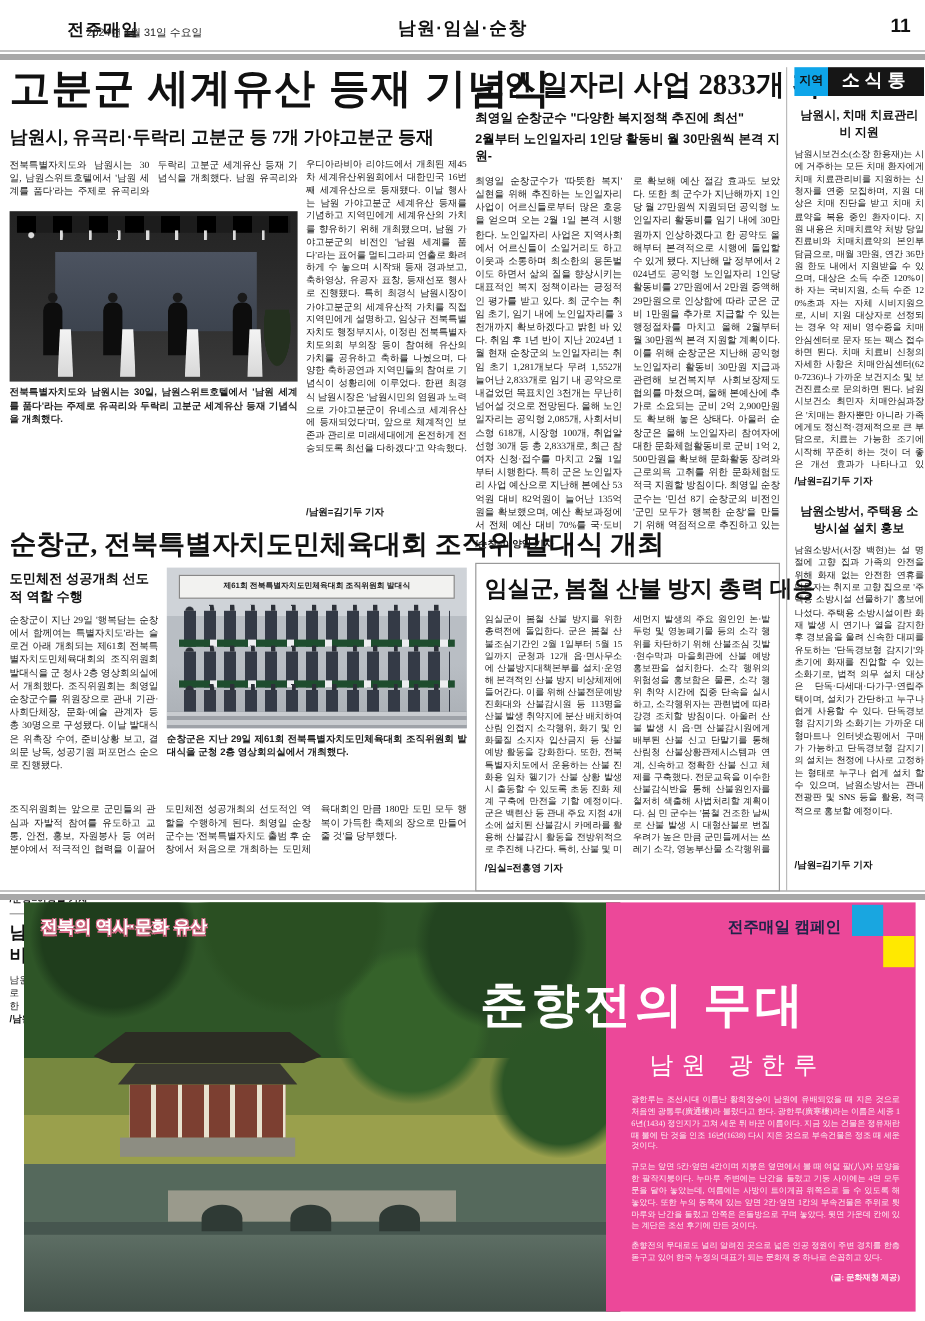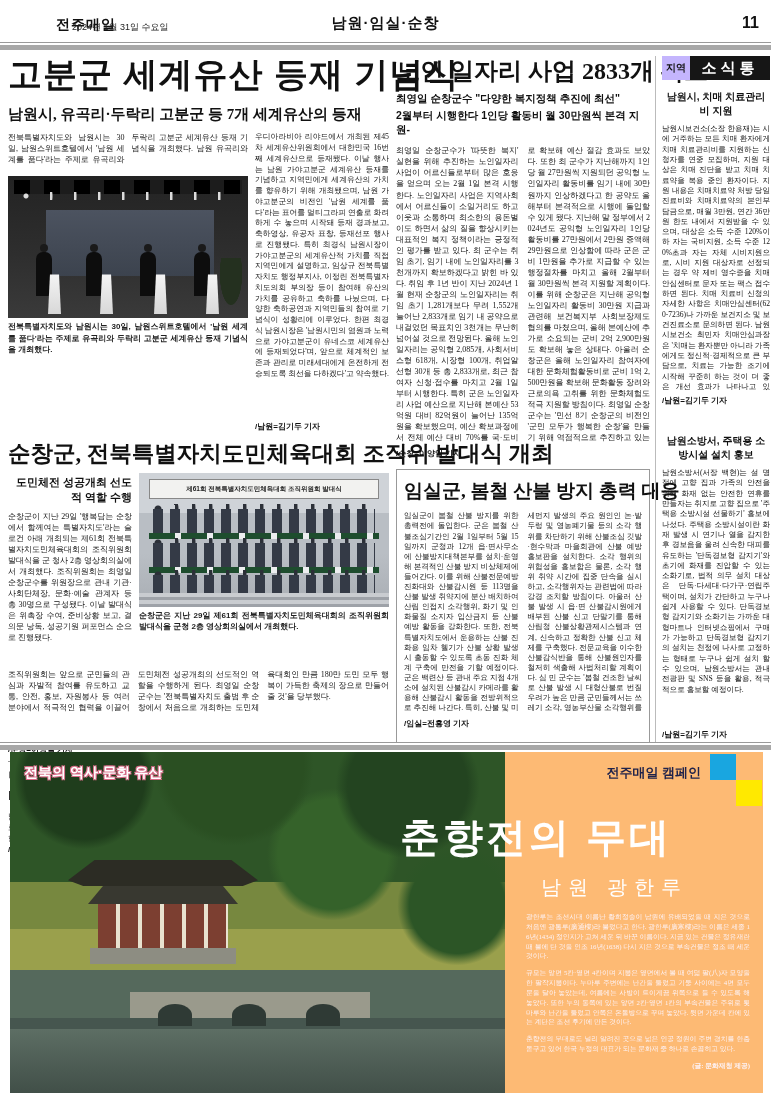--- a/index.html
+++ b/index.html
@@ -34,21 +34,21 @@
          background:repeating-linear-gradient(90deg,#000 0 16px,#1c1c1c 16px 30px);}
   .lights{position:absolute;top:16px;left:10px;right:10px;height:8px;
          background:repeating-radial-gradient(circle at 8px 4px,#dcdcdc 0 2px,transparent 3px 24px);}
   .backdrop{position:absolute;top:34px;left:38px;width:168px;height:66px;background:linear-gradient(#4c5360,#3c434e);}
   .fig{position:absolute;bottom:22px;width:16px;height:44px;background:#0d0d0d;border-radius:7px 7px 0 0;}
   .fig:before{content:"";position:absolute;top:-8px;left:4px;width:8px;height:8px;border-radius:50%;background:#1a1a1a;}
   .pod{position:absolute;bottom:4px;width:13px;height:40px;background:linear-gradient(#f4f4f4,#d8d8d8);clip-path:polygon(15% 0,85% 0,100% 100%,0 100%);}
   .plant{position:absolute;right:4px;bottom:8px;width:26px;height:52px;background:radial-gradient(ellipse at 50% 30%,#24301f 0 60%,transparent 62%);}
   
   .h-sports{margin:10px 0 6px 0;font:bold 22.5px/1.1 "Liberation Serif",serif;white-space:nowrap;}
-  .sub-sports{font:bold 11px "Liberation Sans",sans-serif;margin:2px 0 6px 0;text-align:right;}
+  .sub-sports{font:bold 11px "Liberation Sans",sans-serif;margin:2px 0 6px 0;}
   .sp-left{width:124px;height:188px;overflow:hidden;}
   .sp-right{width:250px;}
   .photo3{position:relative;width:250px;height:134px;background:linear-gradient(#cfd3d8 0 30%,#b9bec4 30% 60%,#a9aeb4);overflow:hidden;}
   .banner{position:absolute;top:6px;left:10px;right:10px;height:18px;background:#f2f2f0;border:1px solid #888;
           font:bold 6.5px/18px "Liberation Sans",sans-serif;text-align:center;color:#222;white-space:nowrap;overflow:hidden;}
   .crowd{position:absolute;left:14px;right:14px;height:30px;
          background:repeating-linear-gradient(90deg,#343a46 0 10px,transparent 10px 17px);}
   .crowd:before{content:"";position:absolute;top:-5px;left:0;right:0;height:5px;
          background:repeating-radial-gradient(circle at 5px 5px,#2c3038 0 3px,transparent 4px 17px);}
   .signs{position:absolute;left:10px;right:10px;height:6px;background:repeating-linear-gradient(90deg,#1e4d2e 0 26px,#edeef0 26px 32px);}
@@ -62,48 +62,48 @@
   .zone-mid{position:absolute;left:396px;top:56px;width:254px;height:686px;}
   .h-senior{margin:2px 0 8px 0;font:bold 24px/1.1 "Liberation Serif",serif;white-space:nowrap;}
   .sub-senior{font:bold 10.5px "Liberation Sans",sans-serif;margin:3px 0;}
   .senior-body{columns:2;column-gap:9px;height:300px;overflow:hidden;margin-top:8px;}
   .wildfire-box{margin-top:10px;border:1px solid #999;padding:8px 7px 6px 7px;height:258px;}
   .h-wildfire{margin:0 0 7px 0;font:bold 19px "Liberation Serif",serif;white-space:nowrap;}
   .wild-body{columns:2;column-gap:9px;height:204px;overflow:hidden;font-size:7.6px;line-height:1.33;}
   
   .zone-side{position:absolute;left:655px;top:56px;width:108px;height:686px;border-left:1px solid #bbb;padding-left:6px;}
   .side-head{display:flex;height:24px;margin-bottom:10px;}
-  .side-tag{background:#c4b5fd;color:#111;font:bold 10px/24px "Liberation Sans",sans-serif;padding:0 4px;}
+  .side-tag{background:#0ea5e9;color:#111;font:bold 10px/24px "Liberation Sans",sans-serif;padding:0 4px;}
   .side-title{flex:1;background:#161616;color:#fff;font:bold 15px/24px "Liberation Sans",sans-serif;letter-spacing:4px;text-align:center;}
   .side-item-title{font:bold 10px/1.35 "Liberation Sans",sans-serif;text-align:center;margin:6px 0 7px 0;}
   .side-body{font:7.6px/1.36 "Liberation Serif",serif;text-align:justify;word-break:break-all;overflow:hidden;}
   .side-item1 .side-body{height:268px;}
   .side-item2 .side-body{height:258px;}
-  .side-item2{margin-top:28px;}
+  .side-item2{margin-top:14px;}
   
   .bottom{position:absolute;left:8px;top:752px;width:755px;height:341px;}
-  .b-photo{position:absolute;left:2px;top:0;width:497px;height:341px;overflow:hidden;
+  .b-photo{position:absolute;left:12px;top:0;width:497px;height:341px;overflow:hidden;
      background:
        radial-gradient(circle at 15% 8%,#1f3d1c 0 60px,transparent 70px),
        radial-gradient(circle at 45% 4%,#2a4f22 0 70px,transparent 80px),
        radial-gradient(circle at 80% 10%,#234420 0 60px,transparent 72px),
        radial-gradient(circle at 65% 30%,#35622a 0 55px,transparent 66px),
        radial-gradient(circle at 90% 45%,#2c5526 0 48px,transparent 60px),
        linear-gradient(#2e5527 0 38%,#77883f 38% 52%,#9aa04c 52% 64%,#55695c 64% 78%,#46564f 78% 100%);}
   .roof2{position:absolute;left:58px;top:108px;width:190px;height:26px;background:#2c2c24;clip-path:polygon(8% 100%,0 78%,14% 0,86% 0,100% 78%,92% 100%);}
   .roof1{position:absolute;left:78px;top:134px;width:150px;height:18px;background:#383830;clip-path:polygon(0 100%,10% 0,90% 0,100% 100%);}
   .pav-body{position:absolute;left:88px;top:152px;width:130px;height:44px;background:#7c3f31;
      background-image:repeating-linear-gradient(90deg,#7c3f31 0 18px,#e8e2cf 18px 22px);}
   .pav-base{position:absolute;left:80px;top:196px;width:146px;height:16px;background:#8d8d82;}
   .bridge{position:absolute;left:120px;top:240px;width:240px;height:26px;background:#9a9a8c;}
   .arch{position:absolute;top:12px;width:34px;height:22px;background:#2f3a35;border-radius:50% 50% 0 0;}
   .pond{position:absolute;left:0;right:0;bottom:0;height:64px;background:linear-gradient(#5d6e64,#414f48);}
   .b-label{position:absolute;left:14px;top:12px;font:bold 14px "Liberation Sans",sans-serif;color:#fff;
      text-shadow:1px 1px 0 #d66a86,-1px -1px 0 #d66a86,1px -1px 0 #d66a86,-1px 1px 0 #d66a86;}
-  .b-panel{position:absolute;left:497px;top:0;width:258px;height:341px;background:#fdba74;}
+  .b-panel{position:absolute;left:497px;top:0;width:258px;height:341px;background:#ec4899;}
   .chip-cyan{position:absolute;right:27px;top:2px;width:26px;height:26px;background:#19a6e0;}
   .chip-yellow{position:absolute;right:1px;top:28px;width:26px;height:26px;background:#ffe900;}
   .campaign{position:absolute;right:62px;top:12px;font:bold 13px "Liberation Sans",sans-serif;color:#21234a;}
   .b-title{position:absolute;left:392px;top:58px;font:900 40px "Liberation Sans",sans-serif;color:#fff;letter-spacing:3px;white-space:nowrap;}
   .b-sub{position:absolute;left:533px;top:122px;font:20px "Liberation Serif",serif;color:#fff;letter-spacing:7px;white-space:nowrap;}
   .b-text{position:absolute;left:518px;top:160px;width:224px;color:#fdf3f7;
      font:6.8px/1.45 "Liberation Serif",serif;text-align:justify;word-break:break-all;}
   .b-text p{margin:0 0 7px 0;}
   .b-credit{display:block;text-align:right;font-weight:bold;}
 </style>
@@ -117,21 +117,21 @@
     <span class="mh-date">2024년 1월 31일 수요일</span>
     <span class="mh-section">남원·임실·순창</span>
     <span class="mh-page">11</span>
   </div>
   <div class="rule-double rule-top"></div>
 
   <div class="zone-left">
 
     <section>
       <h1 class="h-heritage">고분군 세계유산 등재 기념식</h1>
-      <div class="sub-heritage">남원시, 유곡리·두락리 고분군 등 7개 세계유산의 등재</div>
+      <div class="sub-heritage">남원시, 유곡리·두락리 고분군 등 7개 가야고분군 등재</div>
       <div class="row">
         <div class="her-left">
           <div class="body intro2">전북특별자치도와 남원시는 30일, 남원스위트호텔에서 '남원 세계를 품다'라는 주제로 유곡리와 두락리 고분군 세계유산 등재 기념식을 개최했다. 남원 유곡리와 두락리 고분군을 비롯한 7개 가야고분군은 2023년 9월 사</div>
           <div class="photo1">
             <div class="truss"></div>
             <div class="lights"></div>
             <div class="backdrop"></div>
             <div class="fig" style="left:28px"></div>
             <div class="fig" style="left:78px"></div>
             <div class="fig" style="left:132px"></div>
@@ -161,21 +161,21 @@
         <div class="sp-right">
           <div class="photo3">
             <div class="banner">제61회 전북특별자치도민체육대회 조직위원회 발대식</div>
             <div class="crowd" style="top:36px"></div>
             <div class="signs" style="top:60px"></div>
             <div class="crowd" style="top:70px"></div>
             <div class="signs" style="top:94px"></div>
             <div class="crowd" style="top:102px;height:22px"></div>
             <div class="steps"></div>
           </div>
-          <div class="caption">순창군은 지난 29일 제61회 전북특별자치도민체육대회의 조직위원회 발대식을 군청 2층 영상회의실에서 개최했다.</div>
+          <div class="caption">순창군은 지난 29일 제61회 전북특별자치도민체육대회 조직위원회 발대식을 군청 2층 영상회의실에서 개최했다.</div>
         </div>
       </div>
       <div class="body mc3">조직위원회는 앞으로 군민들의 관심과 자발적 참여를 유도하고 교통, 안전, 홍보, 자원봉사 등 여러 분야에서 적극적인 협력을 이끌어 도민체전 성공개최의 선도적인 역할을 수행하게 된다. 최영일 순창군수는 '전북특별자치도 출범 후 순창에서 처음으로 개최하는 도민체육대회인 만큼 180만 도민 모두 행복이 가득한 축제의 장으로 만들어 줄 것'을 당부했다.</div>
       <span class="byline">/순창=이양일 기자</span>
     </section>
 
     <hr class="thin">
 
     <section class="housing-wrap">
       <div class="mc3b">
@@ -184,21 +184,21 @@
       </div>
       <span class="byline" style="margin-top:-10px">/남원=김기두 기자</span>
     </section>
   </div>
 
   <div class="zone-mid">
 
     <section>
       <h2 class="h-senior">노인 일자리 사업 2833개 확보</h2>
       <div class="sub-senior">최영일 순창군수 "다양한 복지정책 추진에 최선"</div>
-      <div class="sub-senior">2월부터 시행한다 1인당 활동비 월 30만원씩 본격 지원-</div>
+      <div class="sub-senior">2월부터 노인일자리 1인당 활동비 월 30만원씩 본격 지원-</div>
       <div class="body senior-body">최영일 순창군수가 '따뜻한 복지' 실현을 위해 추진하는 노인일자리 사업이 어르신들로부터 많은 호응을 얻으며 오는 2월 1일 본격 시행한다. 노인일자리 사업은 지역사회에서 어르신들이 소일거리도 하고 이웃과 소통하며 최소한의 용돈벌이도 하면서 삶의 질을 향상시키는 대표적인 복지 정책이라는 긍정적인 평가를 받고 있다. 최 군수는 취임 초기, 임기 내에 노인일자리를 3천개까지 확보하겠다고 밝힌 바 있다. 취임 후 1년 반이 지난 2024년 1월 현재 순창군의 노인일자리는 취임 초기 1,281개보다 무려 1,552개 늘어난 2,833개로 임기 내 공약으로 내걸었던 목표치인 3천개는 무난히 넘어설 것으로 전망된다. 올해 노인일자리는 공익형 2,085개, 사회서비스형 618개, 시장형 100개, 취업알선형 30개 등 총 2,833개로, 최근 참여자 신청·접수를 마치고 2월 1일부터 시행한다. 특히 군은 노인일자리 사업 예산으로 지난해 본예산 53억원 대비 82억원이 늘어난 135억원을 확보했으며, 예산 확보과정에서 전체 예산 대비 70%를 국·도비로 확보해 예산 절감 효과도 보았다. 또한 최 군수가 지난해까지 1인당 월 27만원씩 지원되던 공익형 노인일자리 활동비를 임기 내에 30만원까지 인상하겠다고 한 공약도 올해부터 본격적으로 시행에 돌입할 수 있게 됐다. 지난해 말 정부에서 2024년도 공익형 노인일자리 1인당 활동비를 27만원에서 2만원 증액해 29만원으로 인상함에 따라 군은 군비 1만원을 추가로 지급할 수 있는 행정절차를 마치고 올해 2월부터 월 30만원씩 본격 지원할 계획이다. 이를 위해 순창군은 지난해 공익형 노인일자리 활동비 30만원 지급과 관련해 보건복지부 사회보장제도 협의를 마쳤으며, 올해 본예산에 추가로 소요되는 군비 2억 2,900만원도 확보해 놓은 상태다. 아울러 순창군은 올해 노인일자리 참여자에 대한 문화체험활동비로 군비 1억 2,500만원을 확보해 문화활동 장려와 근로의욕 고취를 위한 문화체험도 적극 지원할 방침이다. 최영일 순창군수는 '민선 8기 순창군의 비전인 '군민 모두가 행복한 순창'을 만들기 위해 역점적으로 추진하고 있는 노인복지 정책들이 노인일자리 사업을 필두로 하나하나 가시적인 성과를 거두고 있다'고 말했다. 이어 '순창 전체 36.5%를 차지하는 어르신들이 365일 건강하게 웃을 수 있도록 앞으로도 다양한 복지정책 추진에 최선을 다하겠다'고 말했다.</div>
       <span class="byline">/순창=이양일 기자</span>
     </section>
 
     <section class="wildfire-box">
       <h2 class="h-wildfire">임실군, 봄철 산불 방지 총력 대응</h2>
       <div class="body wild-body">임실군이 봄철 산불 방지를 위한 총력전에 돌입한다. 군은 봄철 산불조심기간인 2월 1일부터 5월 15일까지 군청과 12개 읍·면사무소에 산불방지대책본부를 설치·운영해 본격적인 산불 방지 비상체제에 들어간다. 이를 위해 산불전문예방진화대와 산불감시원 등 113명을 산불 발생 취약지에 분산 배치하여 산림 인접지 소각행위, 화기 및 인화물질 소지자 입산금지 등 산불 예방 활동을 강화한다. 또한, 전북특별자치도에서 운용하는 산불 진화용 임차 헬기가 산불 상황 발생 시 출동할 수 있도록 초동 진화 체계 구축에 만전을 기할 예정이다. 군은 백련산 등 관내 주요 지점 4개소에 설치된 산불감시 카메라를 활용해 산불감시 활동을 전방위적으로 추진해 나간다. 특히, 산불 및 미세먼지 발생의 주요 원인인 논·밭두렁 및 영농폐기물 등의 소각 행위를 차단하기 위해 산불조심 깃발·현수막과 마을회관에 산불 예방 홍보판을 설치한다. 소각 행위의 위험성을 홍보함은 물론, 소각 행위 취약 시간에 집중 단속을 실시하고, 소각행위자는 관련법에 따라 강경 조치할 방침이다. 아울러 산불 발생 시 읍·면 산불감시원에게 배부된 산불 신고 단말기를 통해 산림청 산불상황관제시스템과 연계, 신속하고 정확한 산불 신고 체제를 구축했다. 전문교육을 이수한 산불감식반을 통해 산불원인자를 철저히 색출해 사법처리할 계획이다. 심 민 군수는 '봄철 건조한 날씨로 산불 발생 시 대형산불로 번질 우려가 높은 만큼 군민들께서는 쓰레기 소각, 영농부산물 소각행위를 하지 말아달라'고 당부하며 '귀중한 산림자원을 보호하고 군민의 생명과 재산을 지키기 위해 총력을 기울이겠다'고 말했다.</div>
       <span class="byline">/임실=전흥영 기자</span>
     </section>
   </div>

